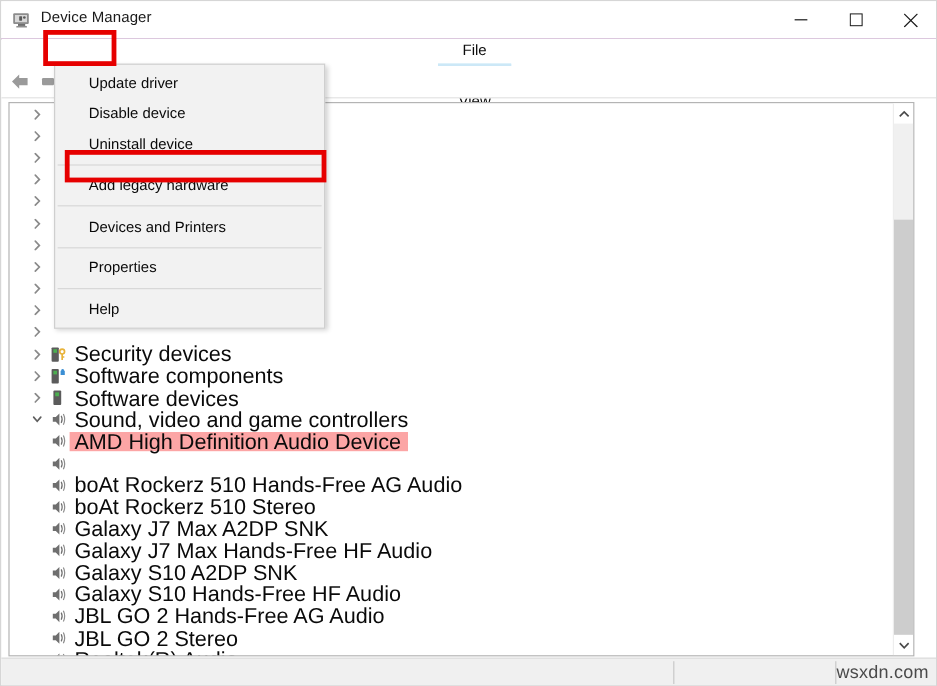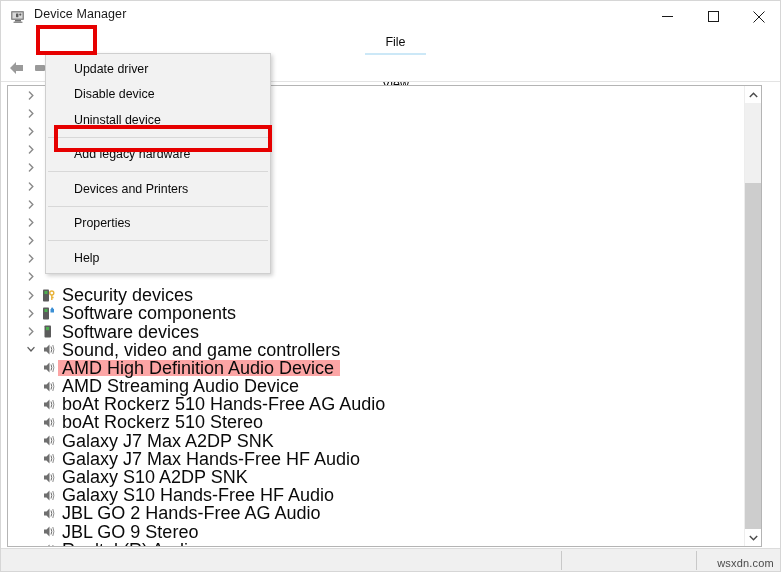--- a/index.html
+++ b/index.html
@@ -213,21 +213,21 @@
     position: absolute;
     top: 2px;
     width: 1px;
     height: 19px;
     background: #c9c9c9;
   }
   .watermark {
     position: absolute;
     right: 8px;
     bottom: 2px;
-    font-size: 11px;
+    font-size: 15px;
     color: #4a4a4a;
     letter-spacing: 0.2px;
     font-family: "Liberation Sans", sans-serif;
   }
 
   
   .dropdown {
     position: absolute;
     left: 44px;
     top: 52px;
@@ -491,21 +491,20 @@
           </div>
           <div class="tree-row">
             <span class="chev" style="margin-left: 31px; flex: 0 0 0px; width: 0px;"></span>
             <span class="dev-icon">
               <svg width="15" height="15" viewBox="0 0 15 15">
                 <path d="M3 5.5 L5.5 5.5 L8.5 2.5 L8.5 12.5 L5.5 9.5 L3 9.5 Z" fill="#6f6f6f"></path>
                 <path d="M10 4.5 Q11.6 7.5 10 10.5" stroke="#6f6f6f" stroke-width="1" fill="none"></path>
                 <path d="M11.8 3 Q14 7.5 11.8 12" stroke="#8d8d8d" stroke-width="1" fill="none"></path>
               </svg>
             </span>
-            <span class="row-label">AMD Streaming Audio Device</span>
           </div>
           <div class="tree-row">
             <span class="chev" style="margin-left: 31px; flex: 0 0 0px; width: 0px;"></span>
             <span class="dev-icon">
               <svg width="15" height="15" viewBox="0 0 15 15">
                 <path d="M3 5.5 L5.5 5.5 L8.5 2.5 L8.5 12.5 L5.5 9.5 L3 9.5 Z" fill="#6f6f6f"></path>
                 <path d="M10 4.5 Q11.6 7.5 10 10.5" stroke="#6f6f6f" stroke-width="1" fill="none"></path>
                 <path d="M11.8 3 Q14 7.5 11.8 12" stroke="#8d8d8d" stroke-width="1" fill="none"></path>
               </svg>
             </span>
@@ -579,21 +578,21 @@
           </div>
           <div class="tree-row">
             <span class="chev" style="margin-left: 31px; flex: 0 0 0px; width: 0px;"></span>
             <span class="dev-icon">
               <svg width="15" height="15" viewBox="0 0 15 15">
                 <path d="M3 5.5 L5.5 5.5 L8.5 2.5 L8.5 12.5 L5.5 9.5 L3 9.5 Z" fill="#6f6f6f"></path>
                 <path d="M10 4.5 Q11.6 7.5 10 10.5" stroke="#6f6f6f" stroke-width="1" fill="none"></path>
                 <path d="M11.8 3 Q14 7.5 11.8 12" stroke="#8d8d8d" stroke-width="1" fill="none"></path>
               </svg>
             </span>
-            <span class="row-label">JBL GO 9 Stereo</span>
+            <span class="row-label">JBL GO 2 Stereo</span>
           </div>
           <div class="tree-row">
             <span class="chev" style="margin-left: 31px; flex: 0 0 0px; width: 0px;"></span>
             <span class="dev-icon">
               <svg width="15" height="15" viewBox="0 0 15 15">
                 <path d="M3 5.5 L5.5 5.5 L8.5 2.5 L8.5 12.5 L5.5 9.5 L3 9.5 Z" fill="#6f6f6f"></path>
                 <path d="M10 4.5 Q11.6 7.5 10 10.5" stroke="#6f6f6f" stroke-width="1" fill="none"></path>
                 <path d="M11.8 3 Q14 7.5 11.8 12" stroke="#8d8d8d" stroke-width="1" fill="none"></path>
               </svg>
             </span>

